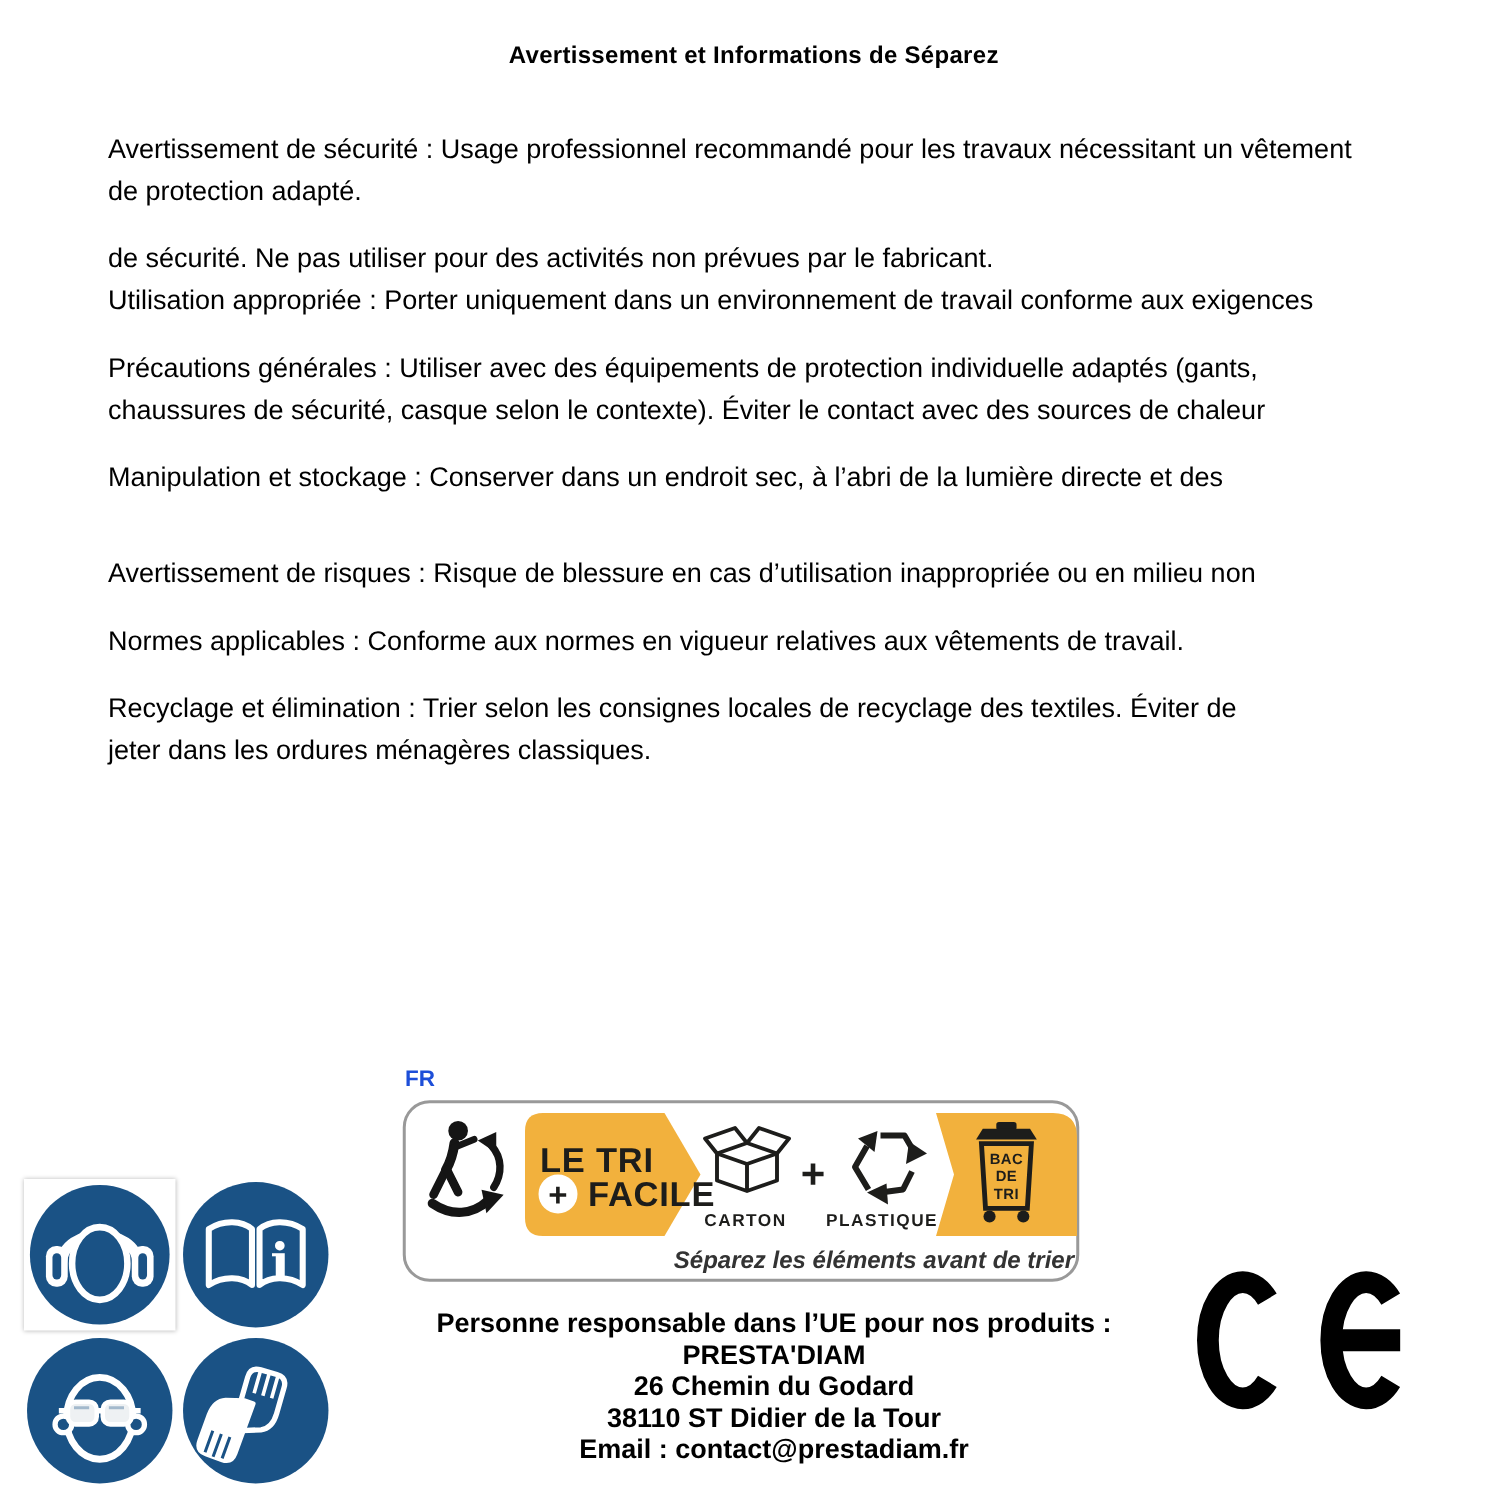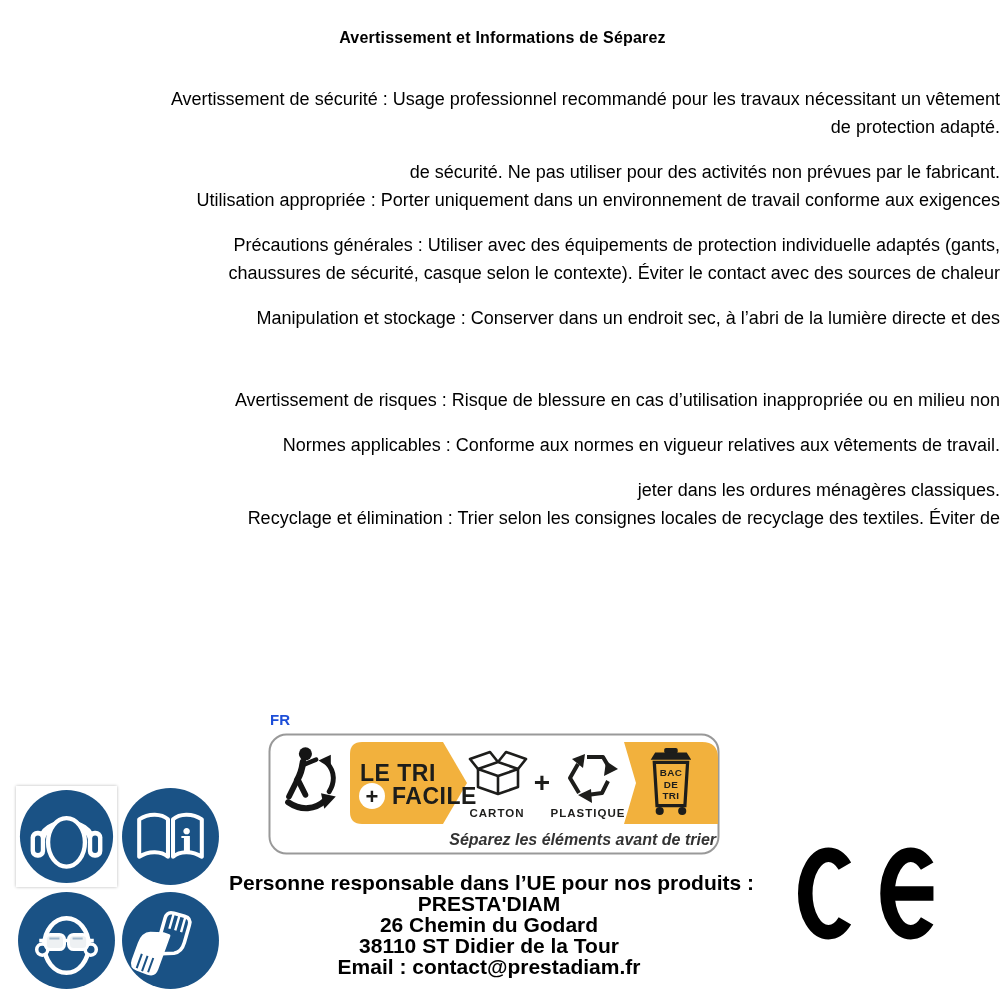--- a/index.html
+++ b/index.html
@@ -3,34 +3,34 @@
 <meta charset="utf-8">
 <style>
   html,body{margin:0;padding:0;background:#fff;}
   .page{position:relative;width:1005px;height:1005px;background:#fff;overflow:hidden;
         font-family:"Liberation Sans","DejaVu Sans",sans-serif;color:#000;}
 
   .doc-title{position:absolute;top:29px;left:0;width:100%;text-align:center;
              font-size:16px;font-weight:bold;letter-spacing:.2px;}
 
   .body-text{position:absolute;left:72px;top:85px;width:928px;font-size:18px;}
-  .body-text p{margin:0 0 17px 0;text-align:right;}
-  .body-text p.extra-gap{margin-top:54px;}
+  .body-text p{margin:0 0 17px 0;}
+  .body-text p.extra-gap{margin-top:36px;}
   .body-text .line{display:block;white-space:nowrap;line-height:28px;}
 
   .fr-code{position:absolute;left:270px;top:711px;font-size:15px;font-weight:bold;color:#1d4ed8;}
 
   .info-tri{position:absolute;left:268px;top:733px;}
   .pictos{position:absolute;left:16px;top:786px;display:grid;
           grid-template-columns:101px 101px;grid-auto-rows:101px;gap:3px;}
   .picto-tile{width:101px;height:101px;display:flex;align-items:center;justify-content:center;}
   .picto-tile.card{background:#fff;box-shadow:0 0 3px rgba(0,0,0,.28);}
 
-  .contact{position:absolute;left:229px;top:872px;width:520px;text-align:center;
-           font-size:21px;font-weight:bold;line-height:21px;color:#000;}
+  .contact{position:absolute;left:256px;top:872px;width:520px;text-align:center;
+           font-size:18px;font-weight:bold;line-height:21px;color:#000;}
   .contact div{white-space:nowrap;}
 
   .ce-mark{position:absolute;left:797px;top:845px;}
 
   .tri-headline{font-weight:bold;fill:#1d1d1b;font-size:23px;letter-spacing:.5px;}
   .tri-material{font-weight:bold;fill:#1d1d1b;font-size:11.5px;letter-spacing:1px;}
   .tri-plus-big{font-weight:bold;fill:#1d1d1b;font-size:28px;}
   .tri-caption{font-weight:bold;font-style:italic;fill:#333;font-size:16px;}
   .bin-text{font-weight:bold;fill:#1d1d1b;font-size:11px;letter-spacing:.3px;}
 </style>
@@ -57,22 +57,22 @@
     <p>
       <span class="line">Manipulation et stockage : Conserver dans un endroit sec, à l’abri de la lumière directe et des</span>
     </p>
     <p class="extra-gap">
       <span class="line">Avertissement de risques : Risque de blessure en cas d’utilisation inappropriée ou en milieu non</span>
     </p>
     <p>
       <span class="line">Normes applicables : Conforme aux normes en vigueur relatives aux vêtements de travail.</span>
     </p>
     <p>
+      <span class="line">Recyclage et élimination : Trier selon les consignes locales de recyclage des textiles. Éviter de</span>
       <span class="line">jeter dans les ordures ménagères classiques.</span>
-      <span class="line">Recyclage et élimination : Trier selon les consignes locales de recyclage des textiles. Éviter de</span>
     </p>
   </div>
 
   <div class="pictos">
 
     <div class="picto-tile card">
       <svg width="97" height="97" viewBox="0 0 100 100">
         <circle cx="50" cy="50" r="48" fill="#1A5285"></circle>
         <path d="M24,56 C24,30 76,30 76,56" stroke="#fff" stroke-width="7" fill="none"></path>
         <ellipse cx="50" cy="56" rx="19" ry="25" fill="#1A5285" stroke="#fff" stroke-width="4.5"></ellipse>

